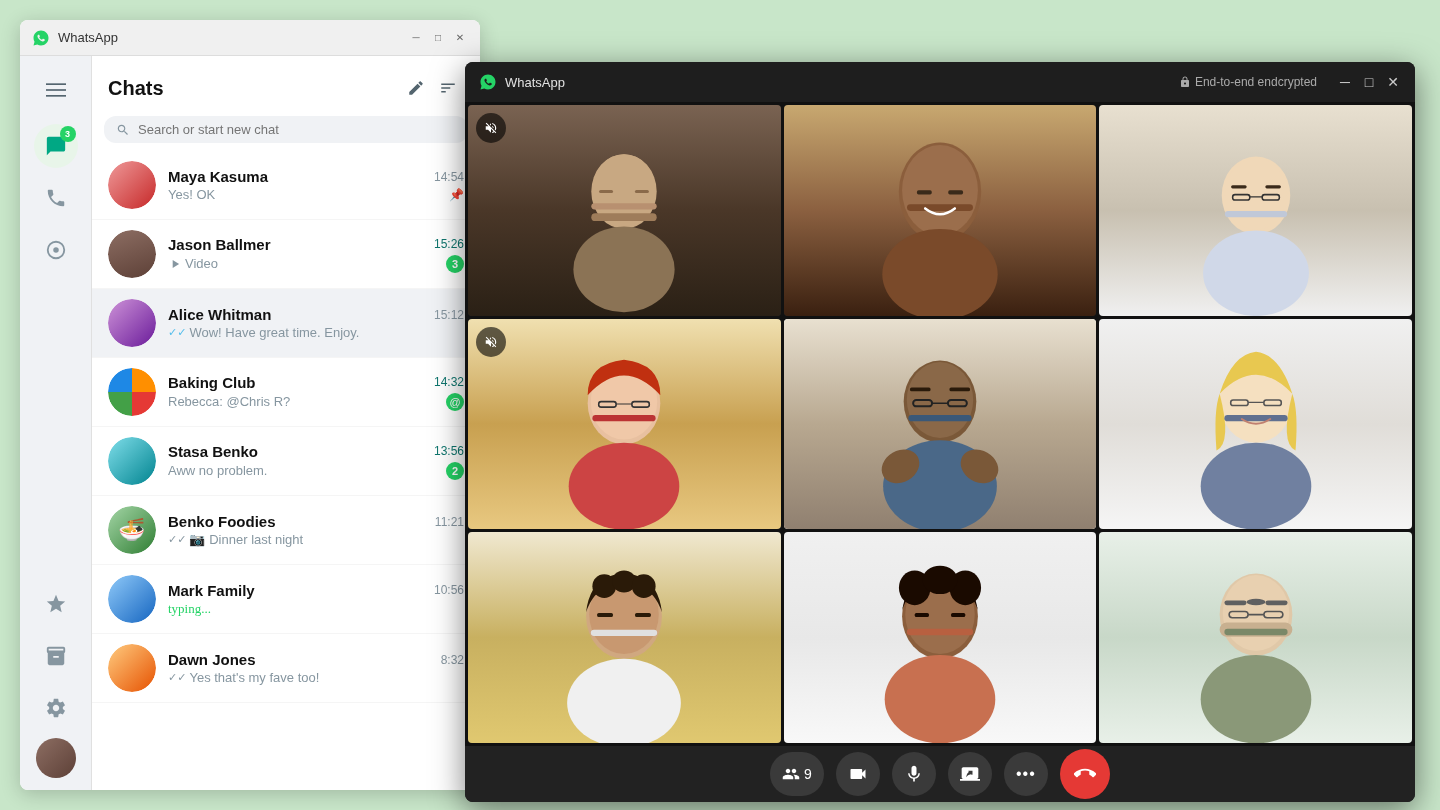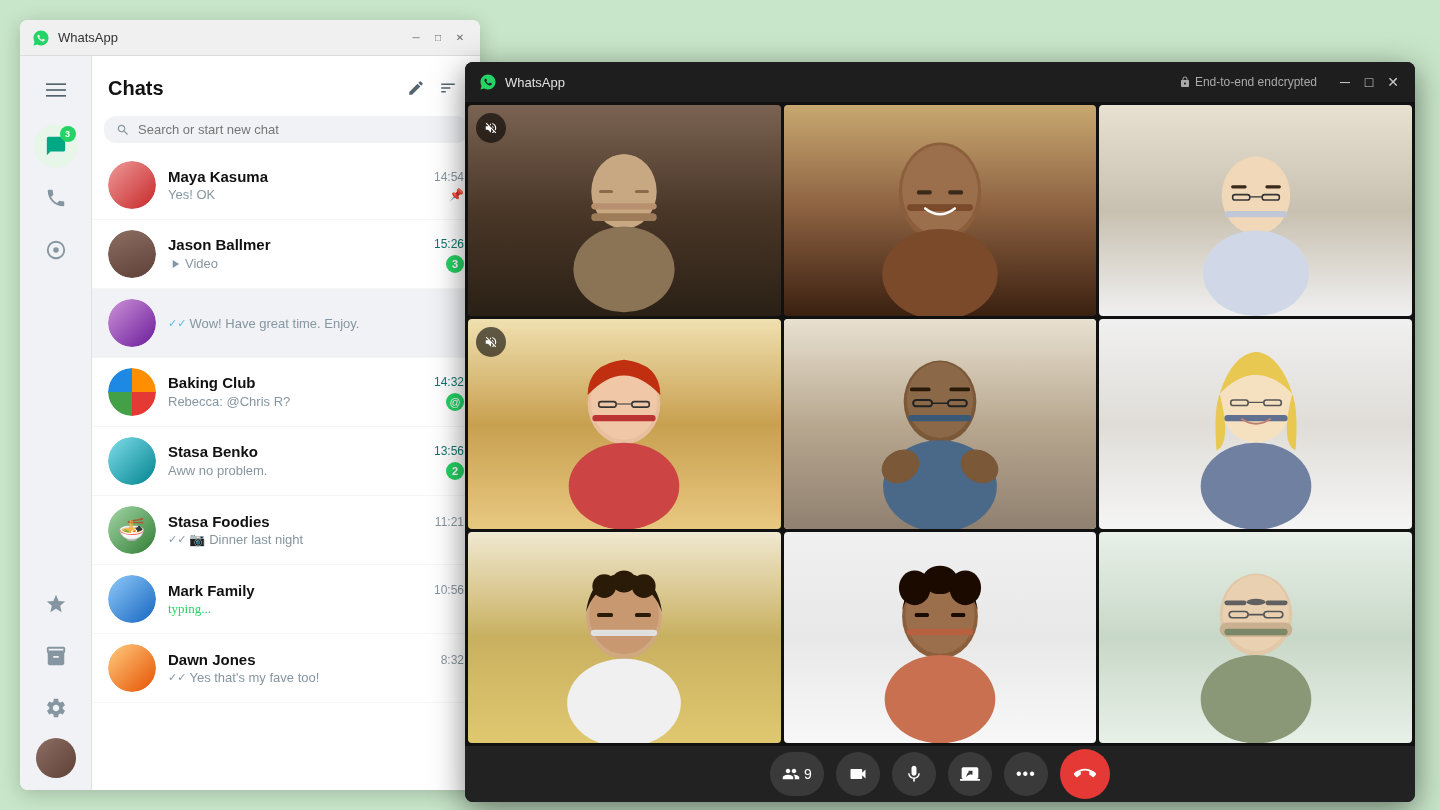--- a/index.html
+++ b/index.html
@@ -560,20 +560,24 @@
               <span class="unread-badge">3</span>
             </div>
           </div>
         </div>
 
         <div class="chat-item active">
           <div class="avatar">
             <div style="width:100%;height:100%;background:linear-gradient(135deg,#ce93d8,#6a1b9a);border-radius:50%;"></div>
           </div>
           <div class="chat-info">
+            <div class="chat-top">
+              <span class="chat-name">Alice Whitman</span>
+              <span class="chat-time">15:12</span>
+            </div>
             <div class="chat-bottom">
               <span class="chat-preview">
                 <span style="color:#53bdeb;font-size:11px;">✓✓</span>
                 Wow! Have great time. Enjoy.
               </span>
             </div>
           </div>
         </div>
 
         <div class="chat-item">
@@ -607,21 +611,21 @@
             </div>
           </div>
         </div>
 
         <div class="chat-item">
           <div class="avatar">
             <div style="width:100%;height:100%;background:linear-gradient(135deg,#a5d6a7,#2e7d32);border-radius:50%;display:flex;align-items:center;justify-content:center;font-size:22px;">🍜</div>
           </div>
           <div class="chat-info">
             <div class="chat-top">
-              <span class="chat-name">Stasa Foodies</span>
+              <span class="chat-name">Benko Foodies</span>
               <span class="chat-time">11:21</span>
             </div>
             <div class="chat-bottom">
               <span class="chat-preview">
                 <span style="color:#8696a0;font-size:11px;">✓✓</span>
                 📷 Dinner last night
               </span>
             </div>
           </div>
         </div>

